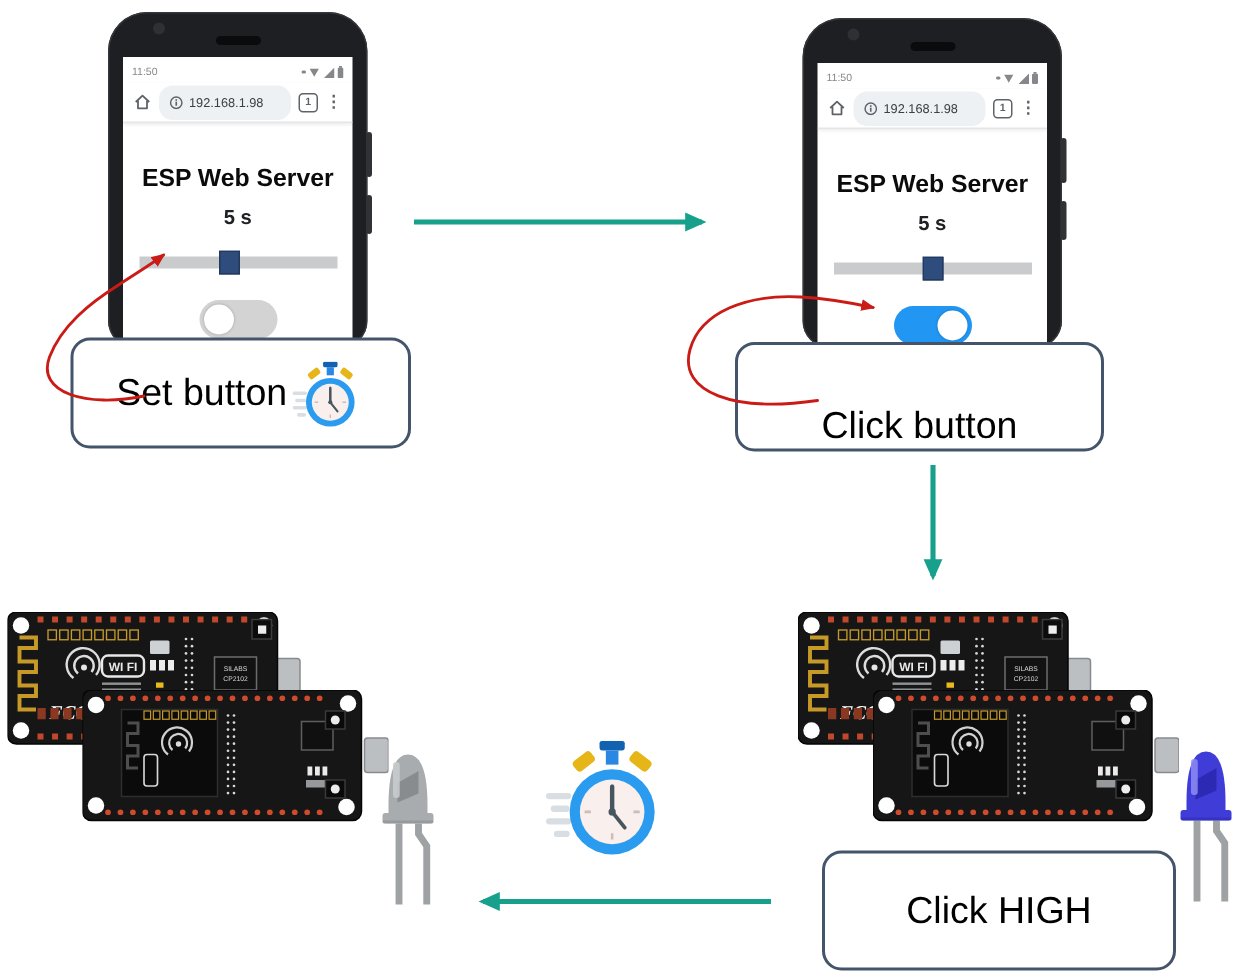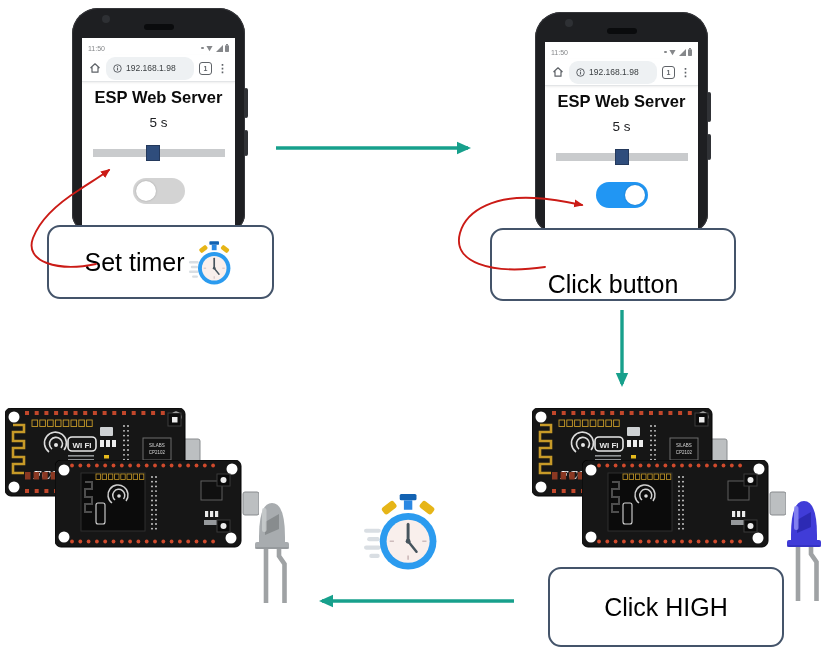--- a/index.html
+++ b/index.html
@@ -20,22 +20,22 @@
   .sicons{display:flex;gap:2.5px;align-items:center}
   .sdot{width:2.5px;height:2.5px;border-radius:50%;background:#85878a;}
   .toolbar{display:flex;align-items:center;gap:5px;height:26px;padding:0 7px;
            border-bottom:1px solid #e3e5e7;box-shadow:0 1px 2px rgba(0,0,0,.07);}
   .urlpill{flex:1;display:flex;align-items:center;gap:4px;height:23px;background:#eef1f3;
            border-radius:9px;padding:0 7px;font-size:8.5px;color:#3c4043;min-width:0;}
   .url{white-space:nowrap;overflow:hidden;}
   .tabbtn{width:11px;height:11px;border:1.3px solid #5f6368;border-radius:3px;font-size:7px;
           font-weight:bold;color:#5f6368;display:flex;align-items:center;justify-content:center;flex:none;}
   .menubtn{font-size:11px;color:#5f6368;font-weight:bold;line-height:1;flex:none;}
-  .webtitle{margin-top:6px;text-align:center;font-size:16.5px;font-weight:bold;color:#0b0b0b;}
-  .timerval{margin-top:8px;text-align:center;font-size:13.5px;color:#202124;}
+  .webtitle{margin-top:28px;text-align:center;font-size:16.5px;font-weight:bold;color:#0b0b0b;}
+  .timerval{margin-top:8px;text-align:center;font-size:13.5px;color:#202124;font-weight:bold;}
   .slider{position:relative;margin:15px auto 0;width:132px;height:16px;}
   .track{position:absolute;left:0;right:0;top:4px;height:8px;background:var(--slider-track,#c9cbcd);}
   .thumb{position:absolute;top:0;width:14px;height:16px;background:var(--slider-thumb,#2f4d7c);
          transform:translateX(-50%);box-shadow:inset 0 0 0 1px #24395c;}
   .toggle{position:relative;margin:17px auto 0;width:52px;height:26px;border-radius:13px;
           background:var(--toggle-off,#d3d3d3);}
   .toggle .knob{position:absolute;left:3px;top:3px;width:20px;height:20px;border-radius:50%;
           background:#fff;box-shadow:0 0 2px rgba(0,0,0,.25);}
   .toggle.on{background:var(--toggle-on,#2196f3);}
   .toggle.on .knob{left:auto;right:3px;}
@@ -399,21 +399,21 @@
       </svg>
     <svg class="b-front" width="204" height="89" viewBox="0 0 204 89">
         <use href="#g-esp32"></use>
       </svg>
     <svg class="led led-on" width="40" height="115" viewBox="0 0 40 115">
         <use href="#g-led"></use>
       </svg>
   </div>
 
   <div class="callout" style="left:47px;top:225px;width:223px;height:70px;">
-    <span>Set timer</span>
+    <span>Set button</span>
     <svg class="sw-small" width="48" height="46" viewBox="0 0 80 76">
         <use href="#g-stopwatch"></use>
       </svg>
   </div>
 
   <div class="callout" style="left:490px;top:228px;width:242px;height:69px;align-items:flex-end;">
     <span>Click button</span>
   </div>
 
 

